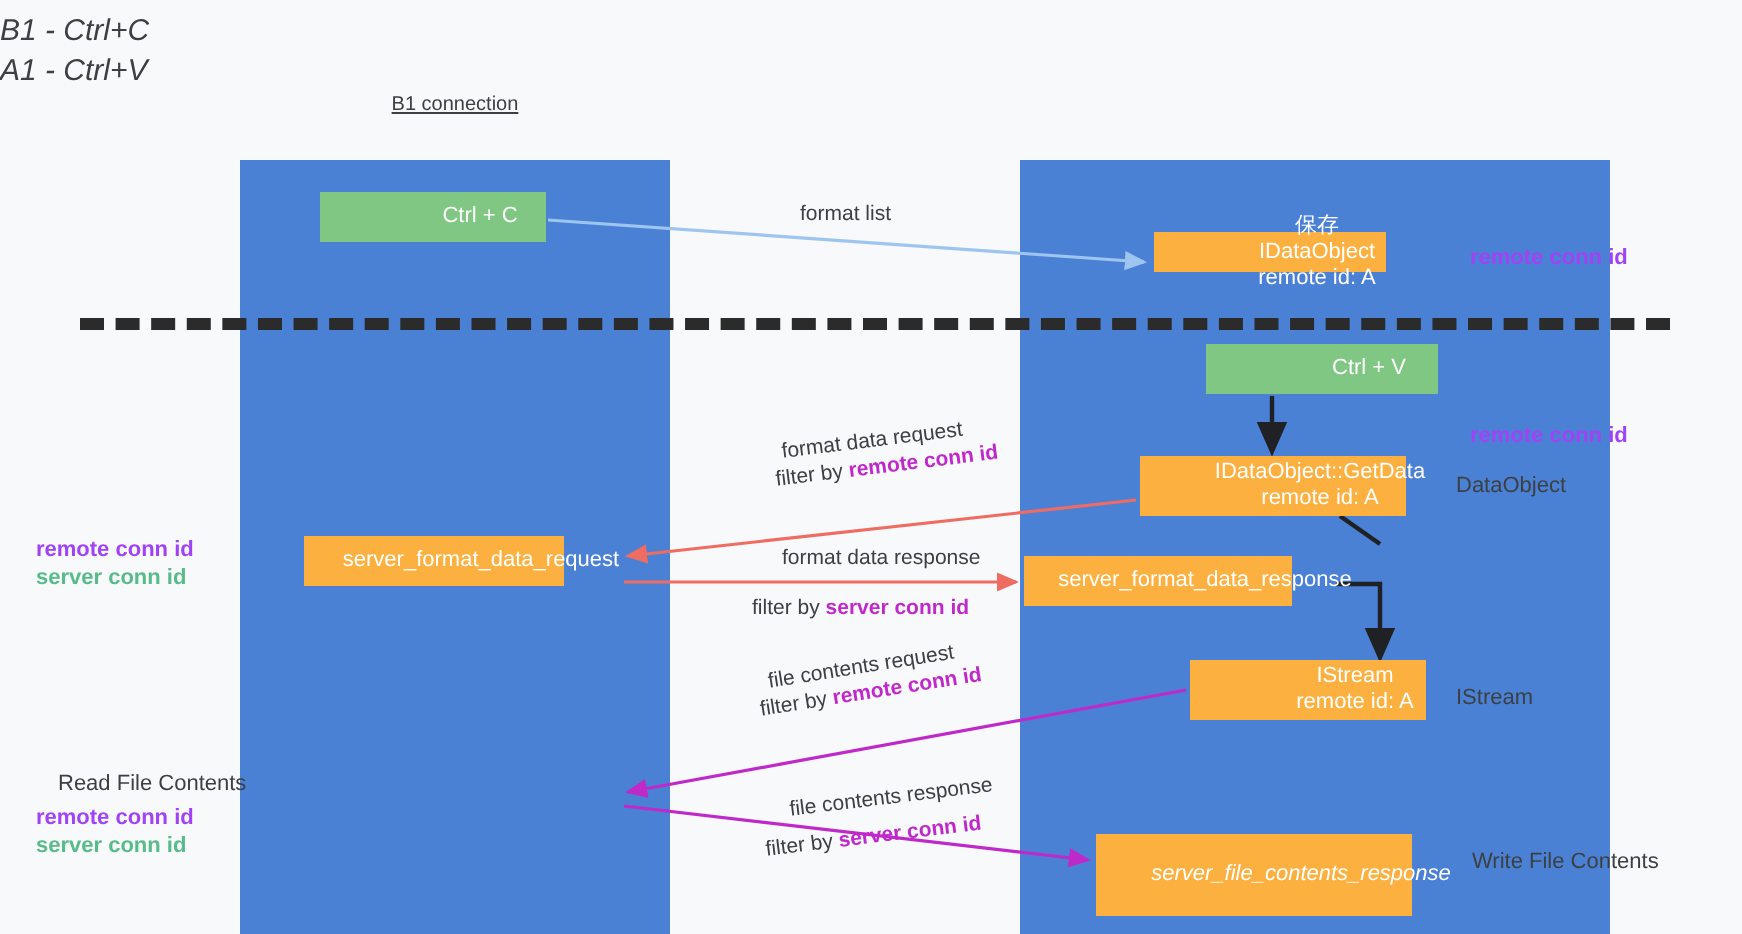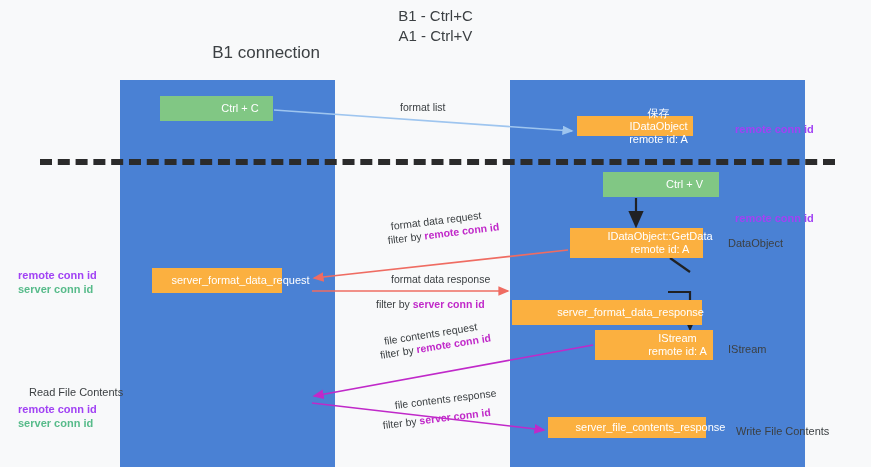--- a/index.html
+++ b/index.html
@@ -13,30 +13,31 @@
   }
   #stage{position:absolute;left:0;top:0;width:871px;height:467px;}
 
   
   .lane{position:absolute;background:#4a81d4;}
   #lane-b1{left:120px;top:80px;width:215px;height:387px;}
   #lane-a1{left:510px;top:80px;width:295px;height:387px;}
 
   
   .lane-header{
-    position:absolute;text-align:right;font-size:17px;line-height:13px;
+    position:absolute;text-align:center;font-size:10px;line-height:13px;
     color:#3c4043;
+    text-decoration:underline;
   }
   #hdr-b1{left:135px;top:46px;width:185px;}
   #hdr-a1{left:545px;top:46px;width:185px;}
 
   
   #title{
-    position:absolute;left:0;top:6px;width:871px;text-align:center;
-    font-size:15px;line-height:20px;color:#3c4043;white-space:pre-line;
+    position:absolute;left:0;top:6px;width:871px;text-align:left;
+    font-size:15px;line-height:20px;color:#3c4043;white-space:pre-line;font-style:italic;
   }
 
   
   #divider{
     position:absolute;left:40px;top:159px;width:795px;height:0;
     border-top:6px dashed #2b2b2b;
   }
 
   
   .node{
@@ -47,24 +48,24 @@
     padding-left:47px;
   }
   .green{background:#81c784;}
   .orange{background:#fbb040;}
 
   #n-ctrlc{left:160px;top:96px;width:113px;height:25px;}
   #n-idataobject{left:577px;top:116px;width:116px;height:20px;}
   #n-ctrlv{left:603px;top:172px;width:116px;height:25px;text-align:center;}
   #n-getdata{left:570px;top:228px;width:133px;height:30px;}
   #n-sfdreq{left:152px;top:268px;width:130px;height:25px;}
-  #n-sfdresp{left:512px;top:278px;width:190px;height:25px;margin-top:22px;}
+  #n-sfdresp{left:512px;top:278px;width:134px;height:25px;}
   #n-istream{left:595px;top:330px;width:118px;height:30px;}
   #n-sfcreq{left:152px;top:385px;width:158px;height:25px;}
-  #n-sfcresp{left:548px;top:417px;width:158px;height:21px;}
+  #n-sfcresp{left:548px;top:417px;width:158px;height:41px;font-style:italic;}
 
   
   .ann{position:absolute;font-size:11px;line-height:14px;white-space:pre-line;}
   .ann.purple{color:#a142f4;font-weight:bold;}
   .ann.green-t{color:#57bb8a;font-weight:bold;}
   .ann.plain{color:#3c4043;}
 
   #ann-remote1{left:735px;top:122px;}
   #ann-remote2{left:735px;top:211px;}
   #ann-dataobject{left:728px;top:236px;}

